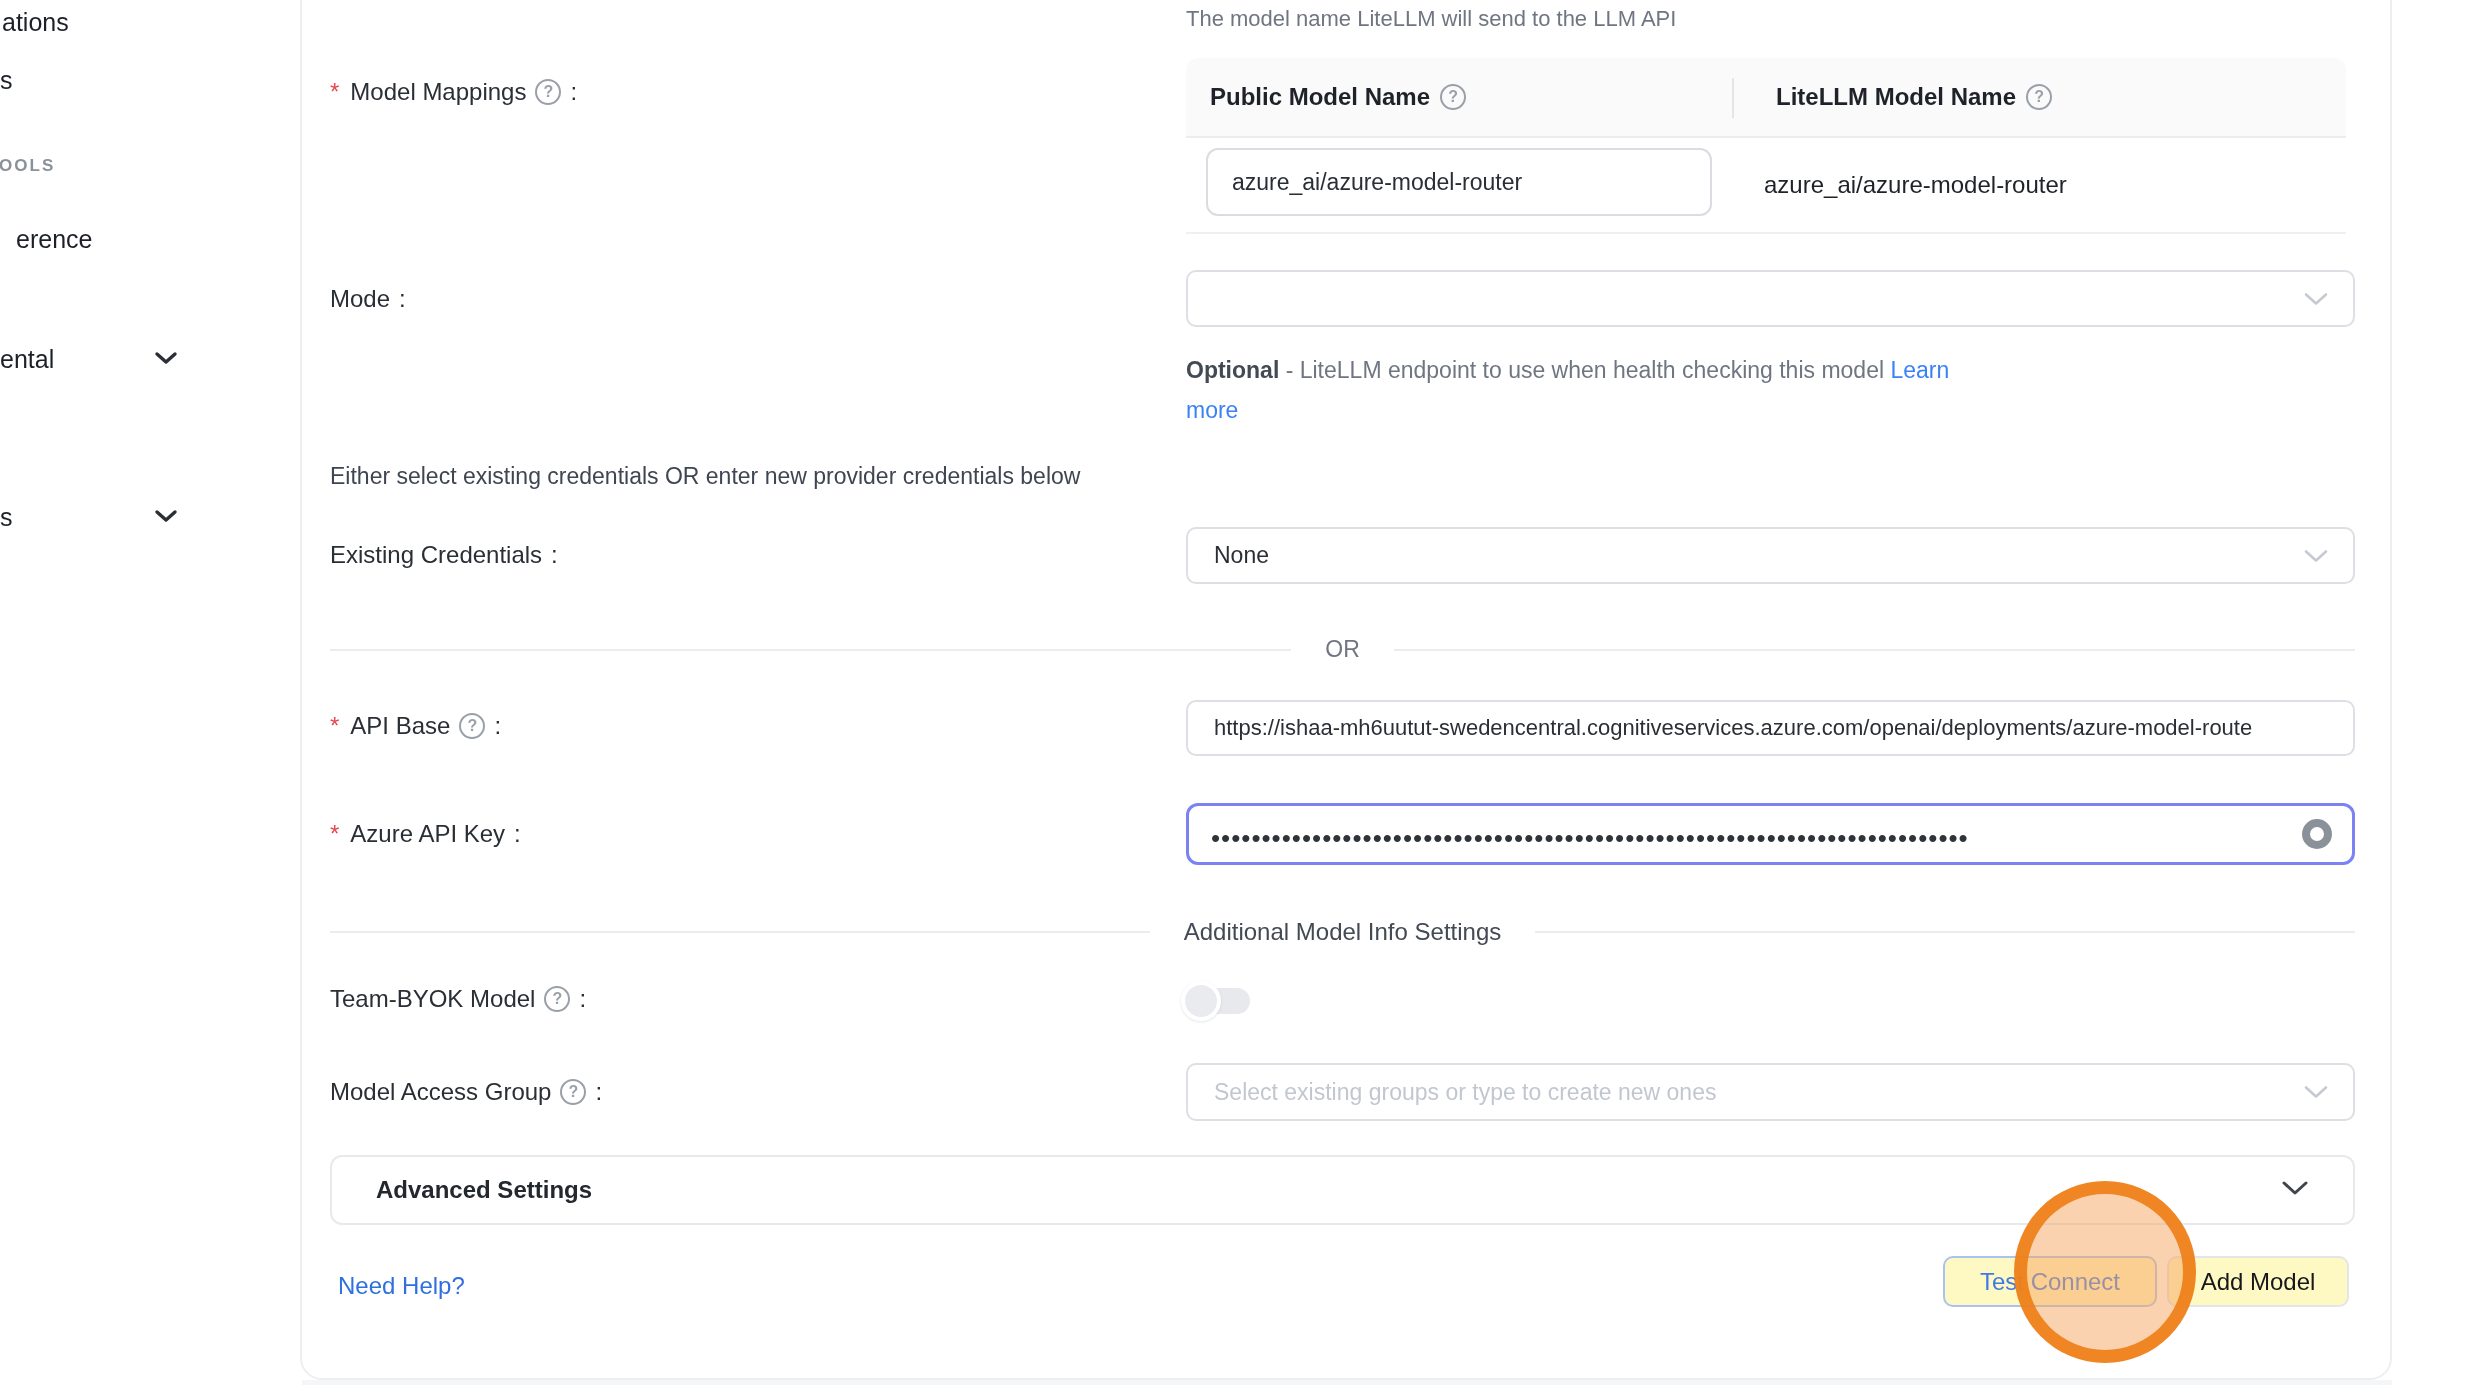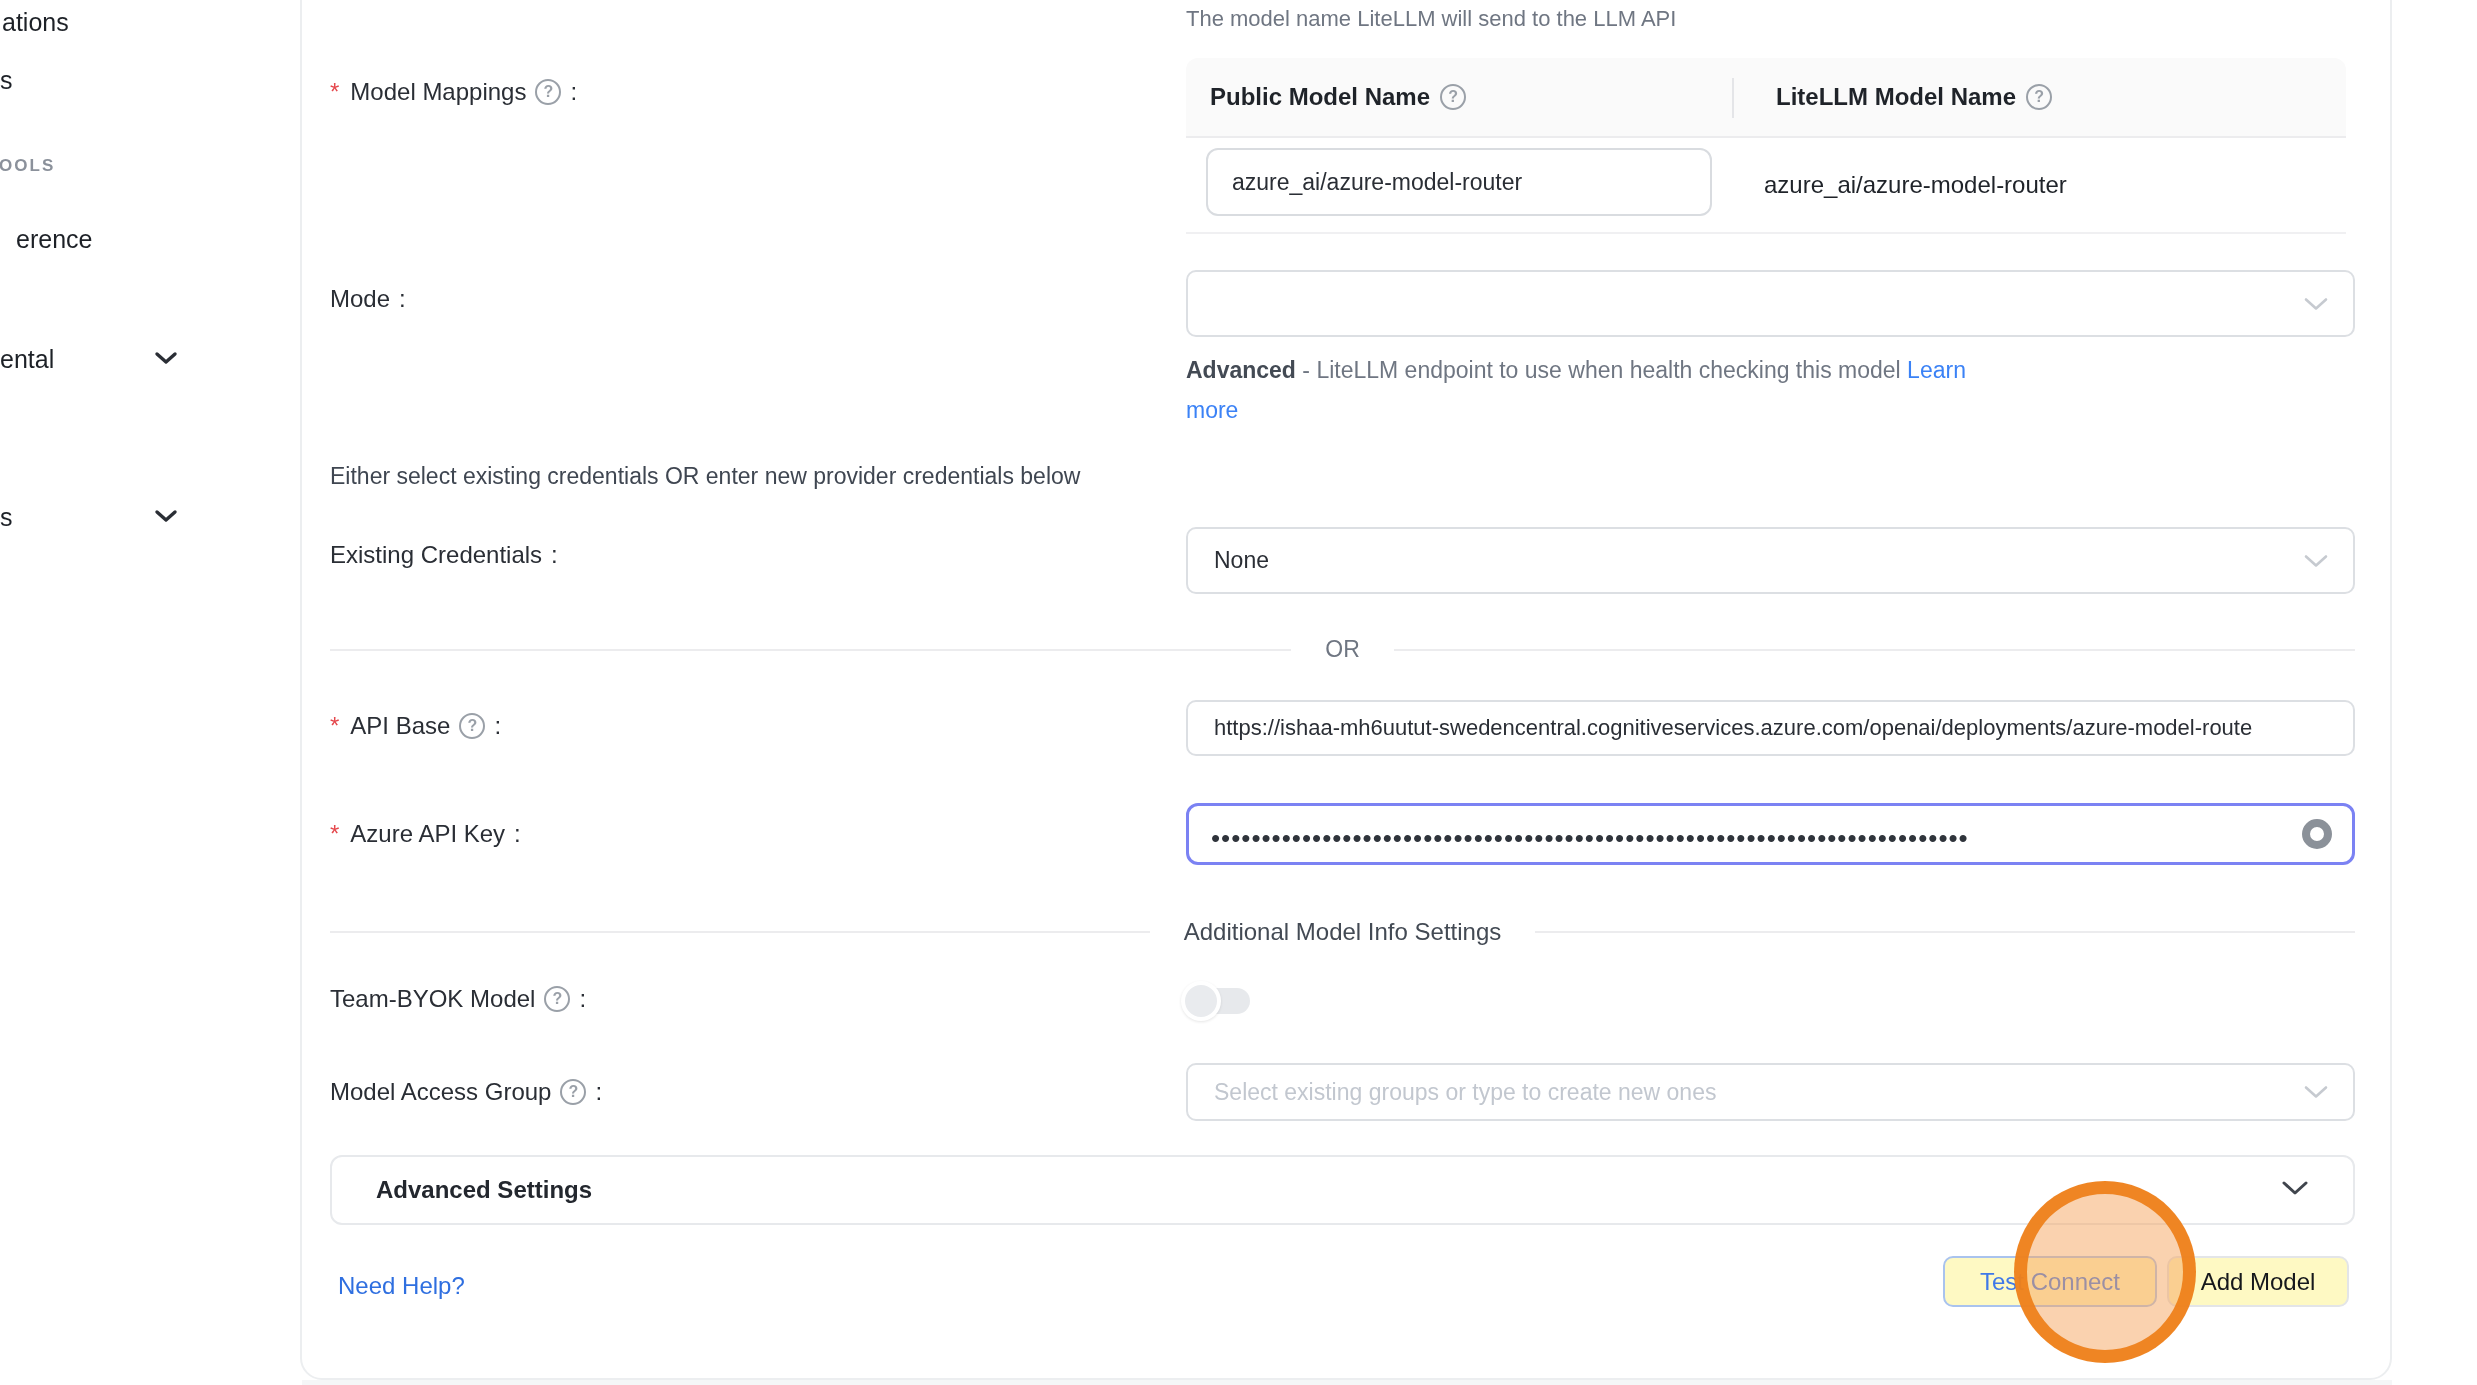--- a/index.html
+++ b/index.html
@@ -18,21 +18,21 @@
 
   
   .lbl { position:absolute; left:330px; display:flex; align-items:center; gap:9px;
          font-size:24px; color:#2a2e35; white-space:nowrap; }
   .req { color:#e5484d; font-size:24px; margin-right:2px; }
   .qicon { width:26px; height:26px; border:2px solid #9aa0a8; border-radius:50%;
            color:#9aa0a8; font-size:16px; font-weight:700; display:inline-flex;
            align-items:center; justify-content:center; flex:0 0 auto; cursor:pointer; }
   .colon { color:#2a2e35; }
 
-  .control { position:absolute; left:1186px; width:1169px; height:67px; background:#fff;
+  .control { position:absolute; left:1186px; width:1169px; height:57px; background:#fff;
              border:2px solid #dcdfe3; border-radius:10px; display:flex; align-items:center;
              padding:0 26px; font-size:23px; color:#2a2e35; cursor:pointer; }
   .control .placeholder { color:#c2c7cf; }
   .chev { position:absolute; right:24px; top:50%; transform:translateY(-50%); }
 
   .help { position:absolute; font-size:22px; color:#6f7682; }
 
   
   .mm-table { position:absolute; left:1186px; top:58px; width:1160px; }
   .mm-head { position:relative; display:flex; align-items:center; height:80px; background:#fafafa;
@@ -150,21 +150,21 @@
 </div>
 <div class="control" style="top:270px;">
   <span></span>
   <span class="chev">
     <svg width="26" height="15" viewBox="0 0 26 15">
         <polyline points="3,3 13,12 23,3" fill="none" stroke="#c6cad0" stroke-width="2.6" stroke-linecap="round" stroke-linejoin="round"></polyline>
       </svg>
   </span>
 </div>
 <div class="help" style="left:1186px; top:350px; width:795px; font-size:23px; line-height:40px;">
-  <b class="opt">Advanced</b><span> - LiteLLM endpoint to use when health checking this model </span><span class="ilink">Learn more</span>
+  <b class="opt">Optional</b><span> - LiteLLM endpoint to use when health checking this model </span><span class="ilink">Learn more</span>
 </div>
 
 <div class="note" style="top:463px;">Either select existing credentials OR enter new provider credentials below</div>
 
 <div class="lbl" style="top:541px;">
   <span>Existing Credentials</span>
   <span class="colon">:</span>
 </div>
 <div class="control" style="top:527px;">
   <span>None</span>

